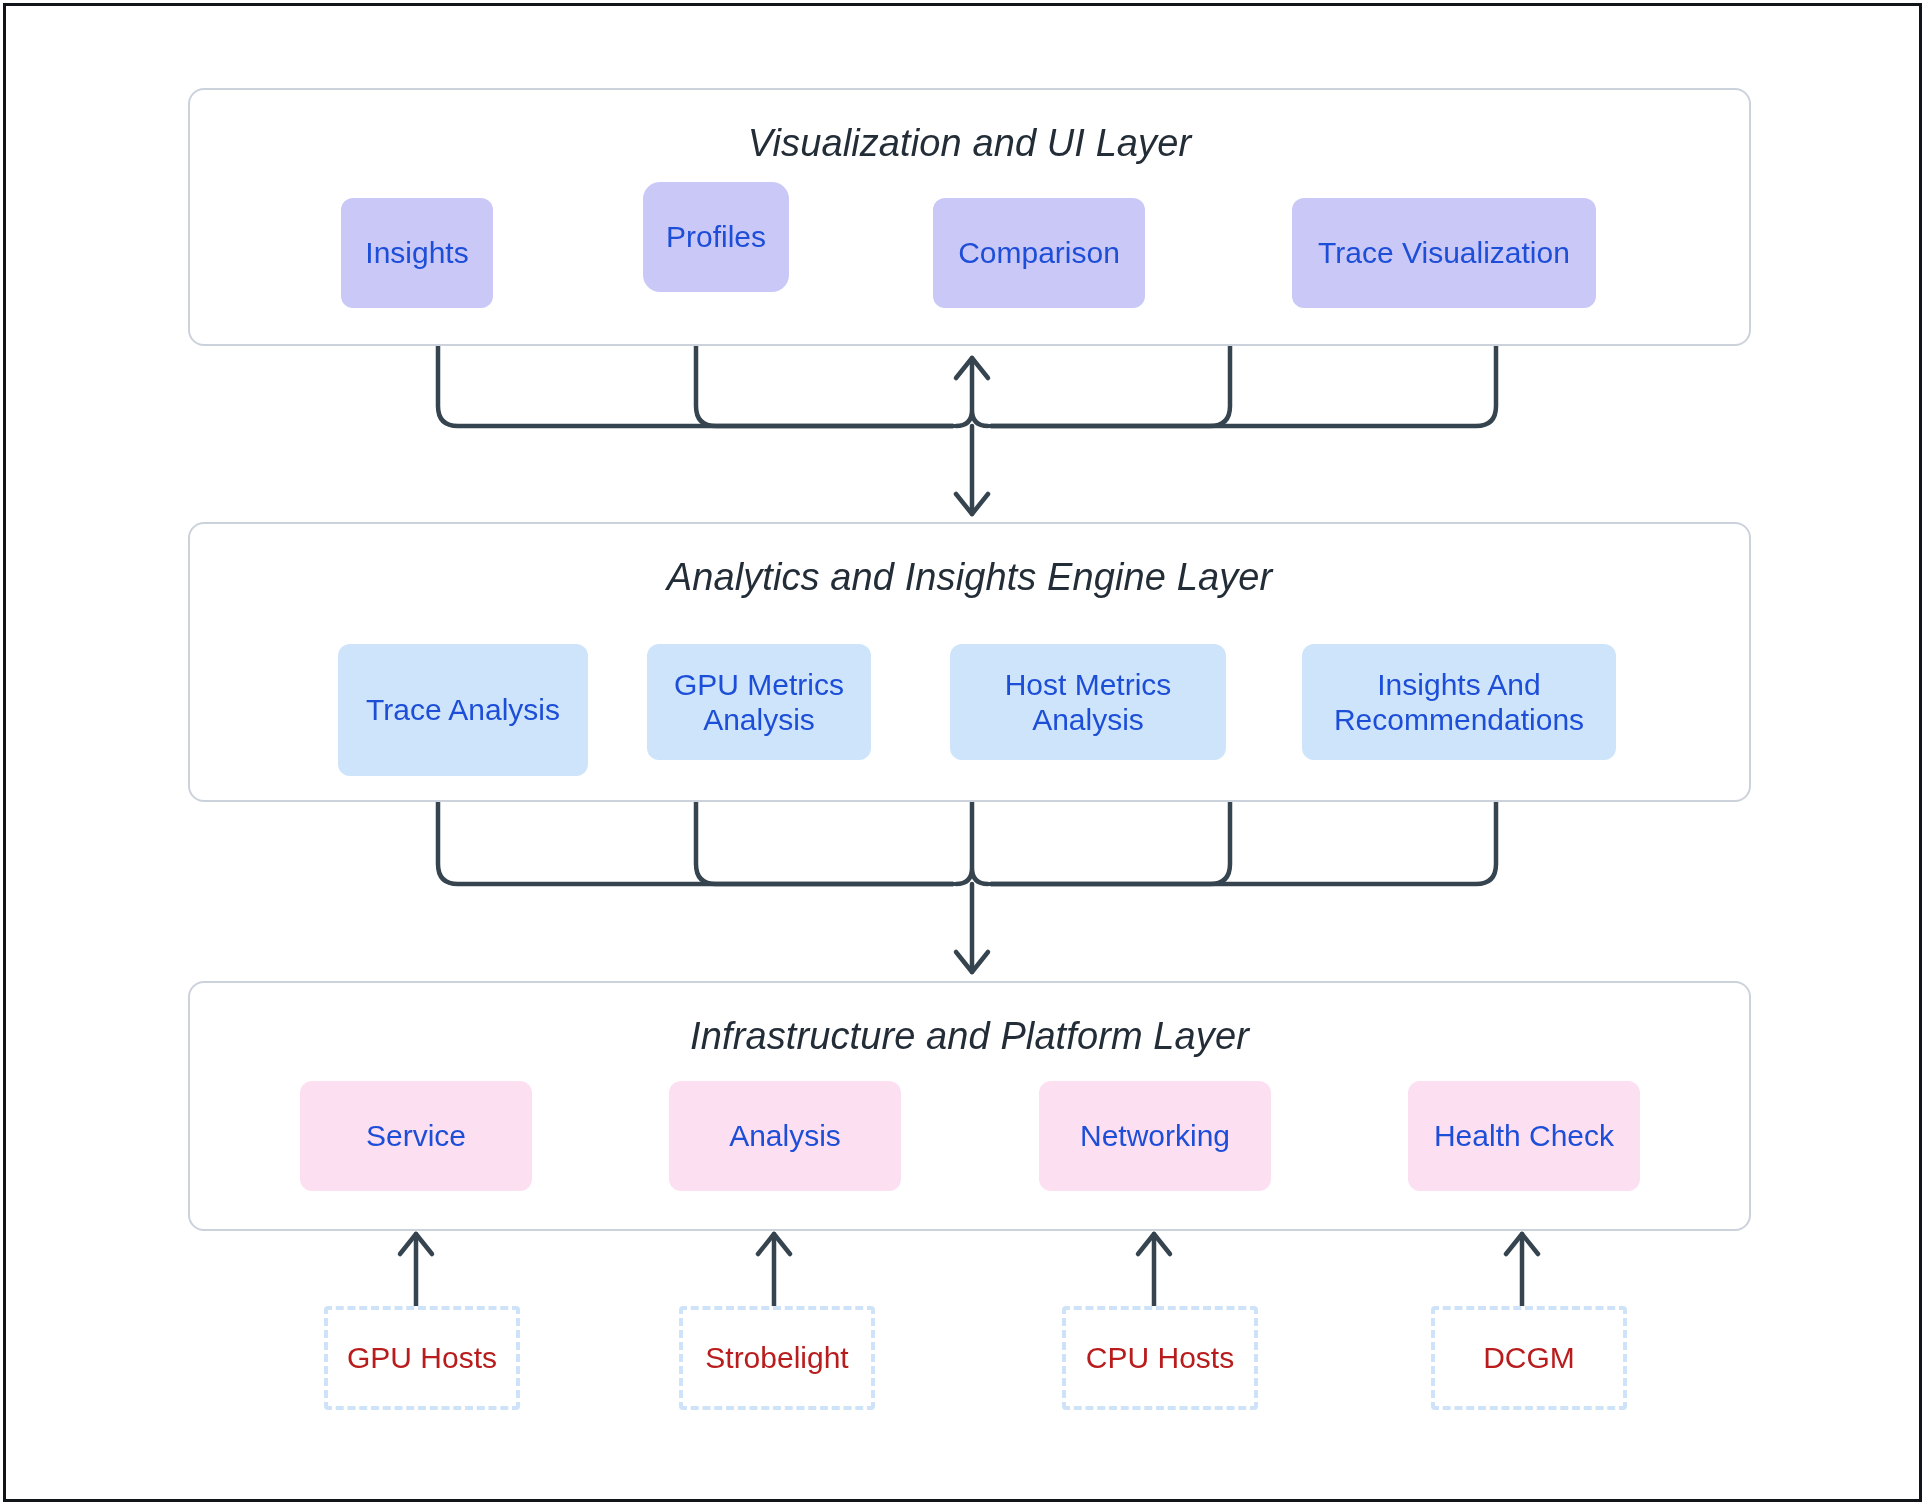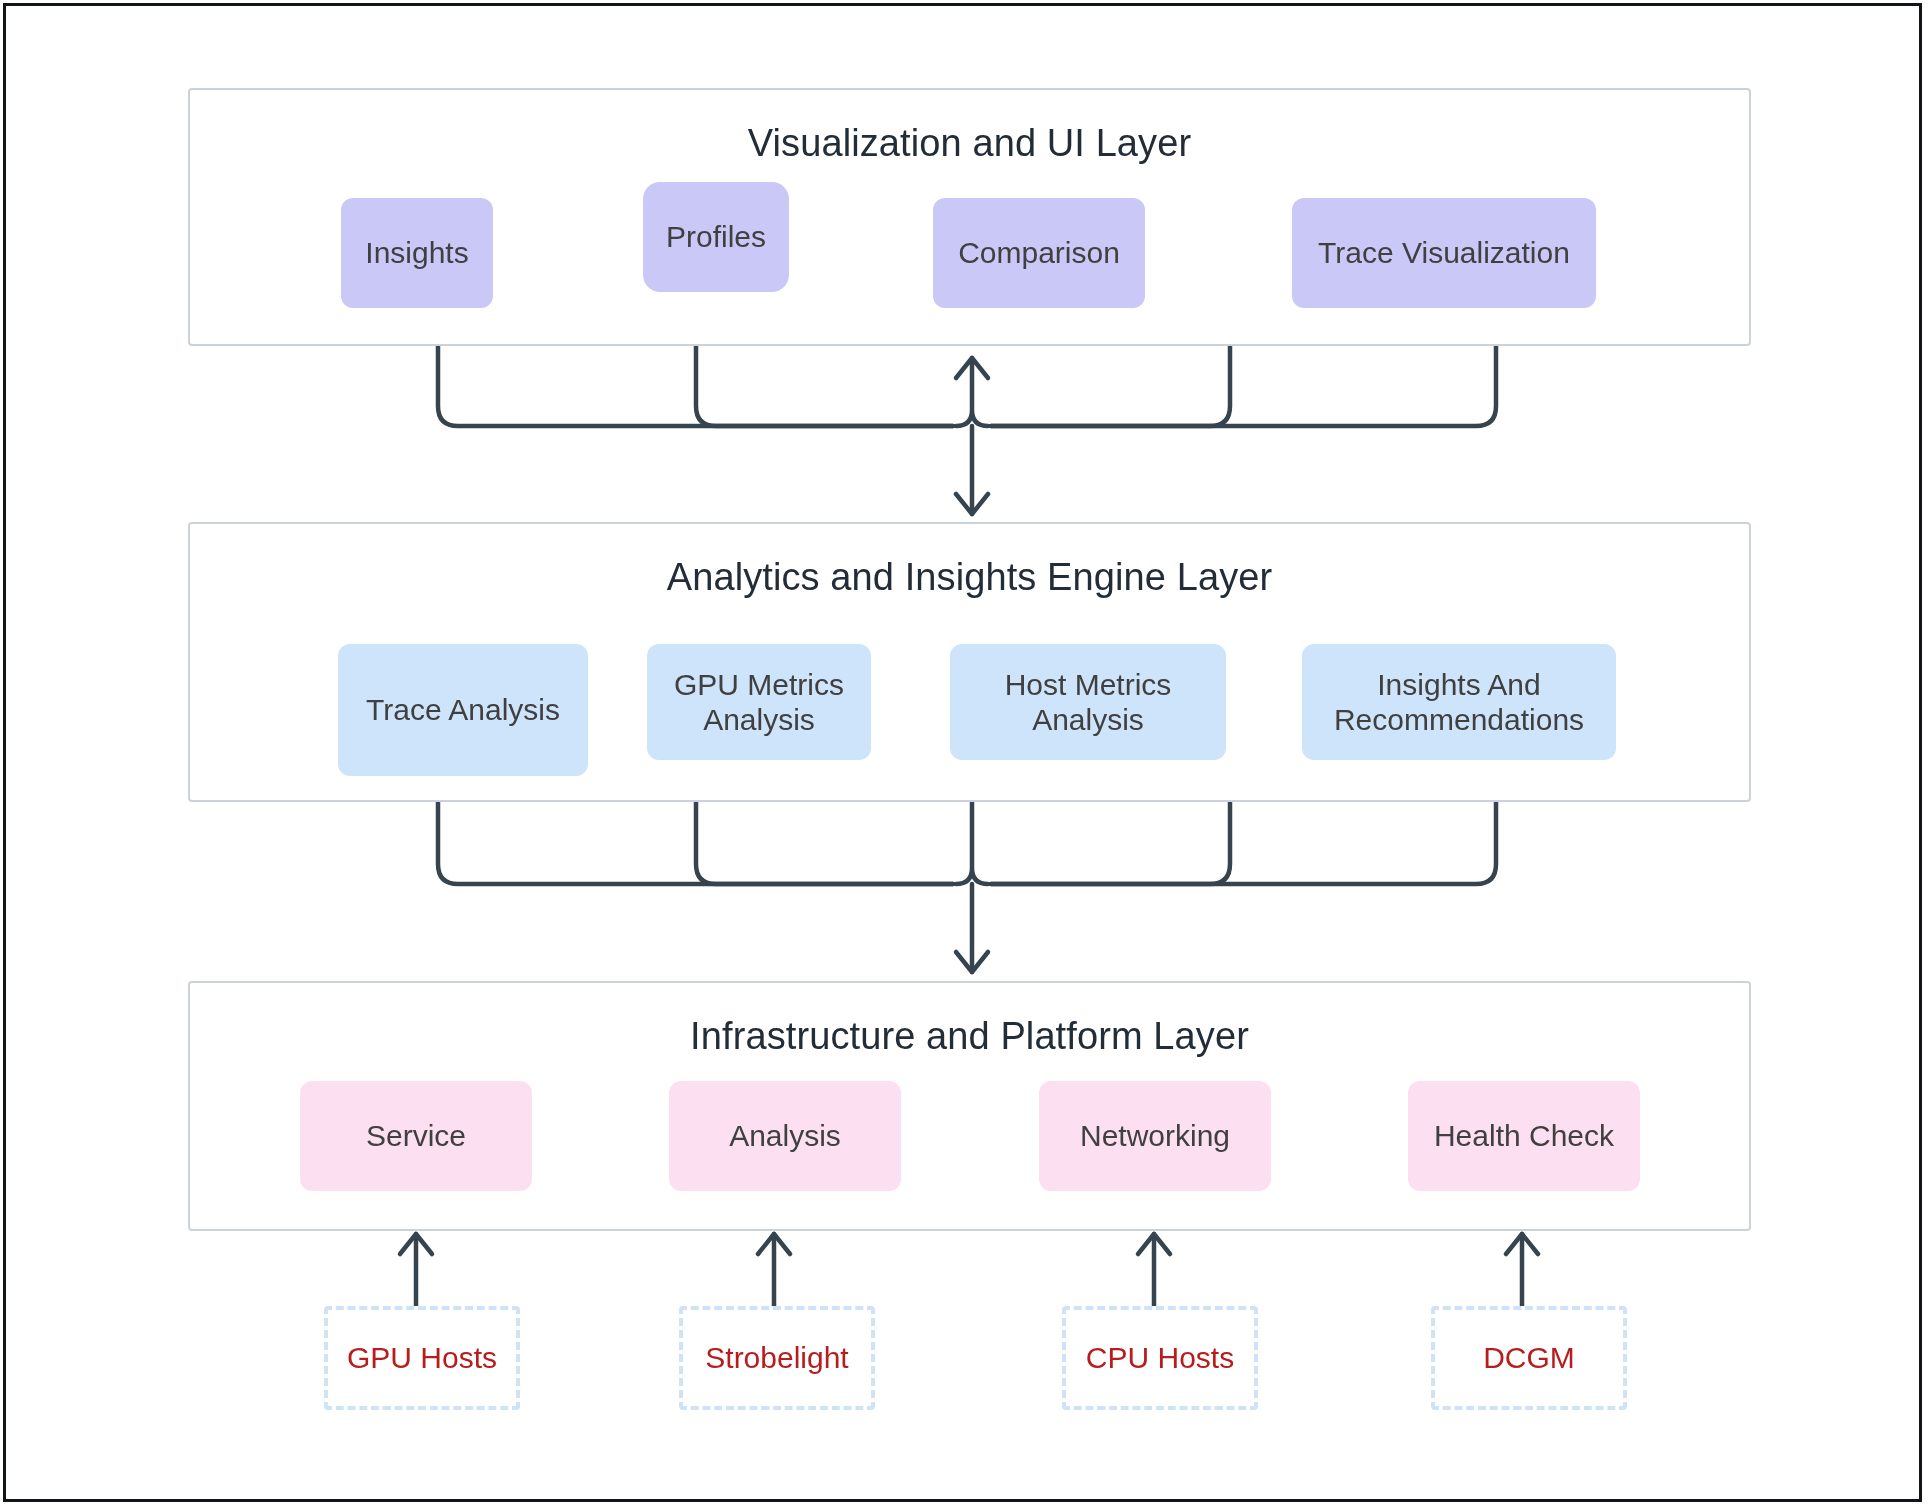--- a/index.html
+++ b/index.html
@@ -16,42 +16,43 @@
     left:3px;top:3px;
     width:1919px;height:1499px;
     border:3px solid #111418;
     box-sizing:border-box;
     background:#ffffff;
   }
   .layer{
     position:absolute;
     box-sizing:border-box;
     border:2.5px solid #ccd2dc;
-    border-radius:4px;
+    border-radius:16px;
     background:#ffffff;
+    font-style:italic;
   }
   .layer-title{
     position:absolute;
     left:0;right:0;
     text-align:center;
     color:#232d37;
     font-size:38px;
     font-weight:400;
     letter-spacing:.1px;
     white-space:nowrap;
   }
   .node{
     position:absolute;
     box-sizing:border-box;
     border-radius:12px;
     display:flex;
     align-items:center;
     justify-content:center;
     text-align:center;
-    color:#404040;
+    color:#1d4ed8;
     font-size:30px;
     font-weight:400;
     line-height:1.18;
     padding:20px 10px;
   }
   .node.purple{background:#cac8f7;}
   .node.blue{background:#cde4fb;}
   .node.pink{background:#fddff2;}
   .ext-node{
     position:absolute;

